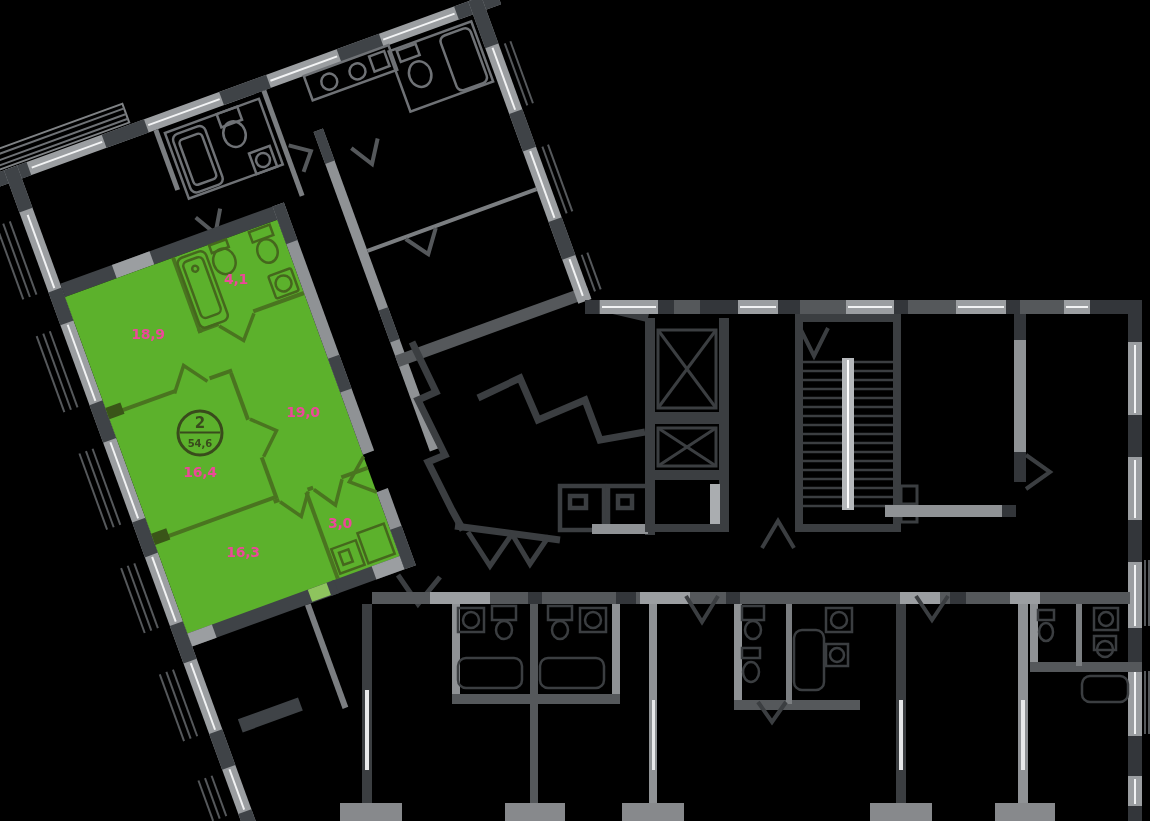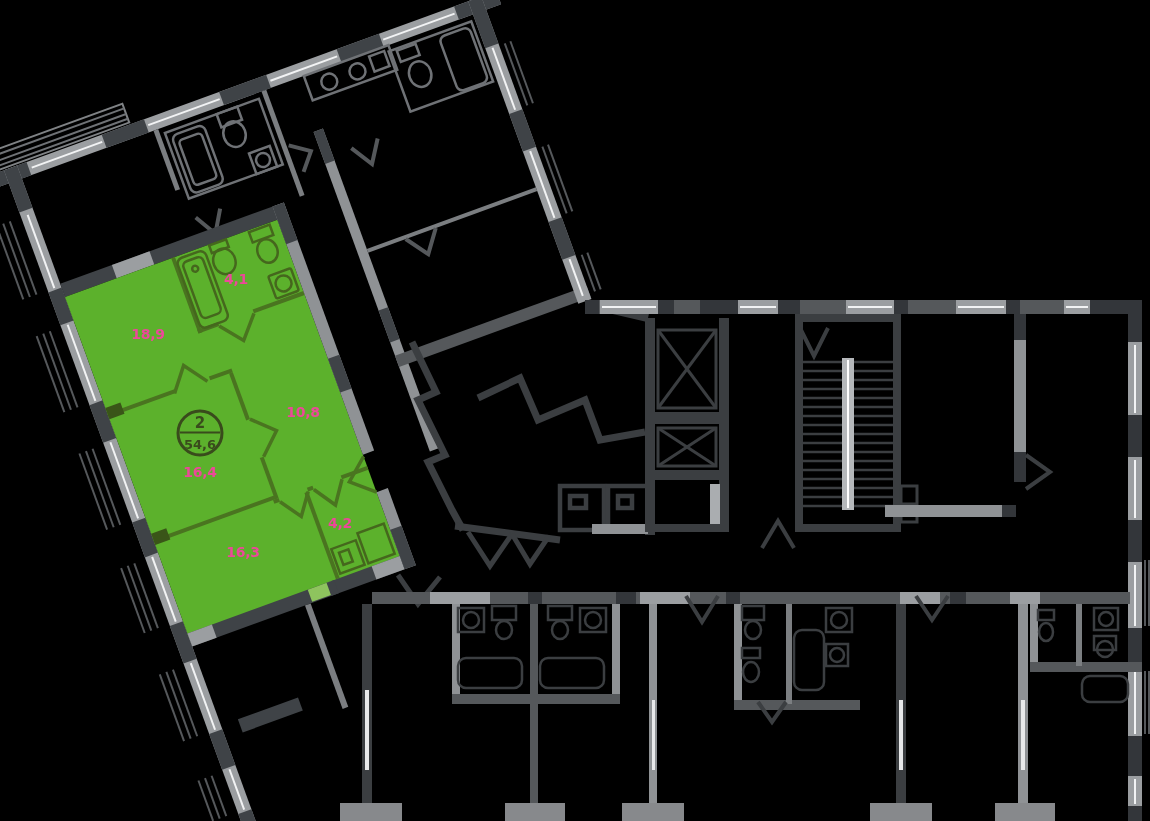--- a/index.html
+++ b/index.html
@@ -7,21 +7,21 @@
          font-family:"DejaVu Sans","Liberation Sans",sans-serif;}
   .stage svg{position:absolute;left:0;top:0;}
   .room-label{position:absolute;transform:translate(-50%,-50%);color:#ec4899;
               font-size:14px;font-weight:bold;letter-spacing:-0.2px;white-space:nowrap;}
   .badge{position:absolute;width:47px;height:47px;transform:translate(-50%,-50%);
          border:3px solid #394b1c;border-radius:50%;box-sizing:border-box;
          display:flex;flex-direction:column;align-items:stretch;overflow:hidden;}
   .badge .top{flex:0 0 45%;display:flex;align-items:flex-end;justify-content:center;
               color:#394b1c;font-size:15px;font-weight:bold;line-height:1;padding-bottom:1px;}
   .badge .bottom{flex:1;border-top:2.5px solid #394b1c;display:flex;align-items:center;
-              justify-content:center;color:#394b1c;font-size:13px;font-weight:bold;line-height:1;}
+              justify-content:center;color:#394b1c;font-size:10px;font-weight:bold;line-height:1;}
 </style>
 </head>
 <body>
 
 <div class="stage">
 <svg width="1150" height="821" viewBox="0 0 1150 821">
 
   <g transform="translate(65,297) rotate(-20)">
 
     <g stroke="#6f7276" stroke-width="2" fill="none">
@@ -446,22 +446,22 @@
         <rect x="1094" y="636" width="22" height="14"></rect>
             <ellipse cx="1105" cy="649" rx="8" ry="8"></ellipse>
         <rect x="1082" y="676" width="46" height="26" rx="8"></rect>
       </g>
     </g>
   </g>
 </svg>
 
 <div class="room-label" style="left:148px;top:334px">18,9</div>
 <div class="room-label" style="left:236px;top:279px">4,1</div>
-<div class="room-label" style="left:303px;top:412px">10,8</div>
+<div class="room-label" style="left:303px;top:412px">19,0</div>
 <div class="room-label" style="left:200px;top:472px">16,4</div>
-<div class="room-label" style="left:340px;top:523px">4,2</div>
+<div class="room-label" style="left:340px;top:523px">3,0</div>
 <div class="room-label" style="left:243px;top:552px">16,3</div>
 
 <div class="badge" style="left:200px;top:433px">
   <div class="top">2</div>
   <div class="bottom">54,6</div>
 </div>
 </div>
 
 </body></html>

